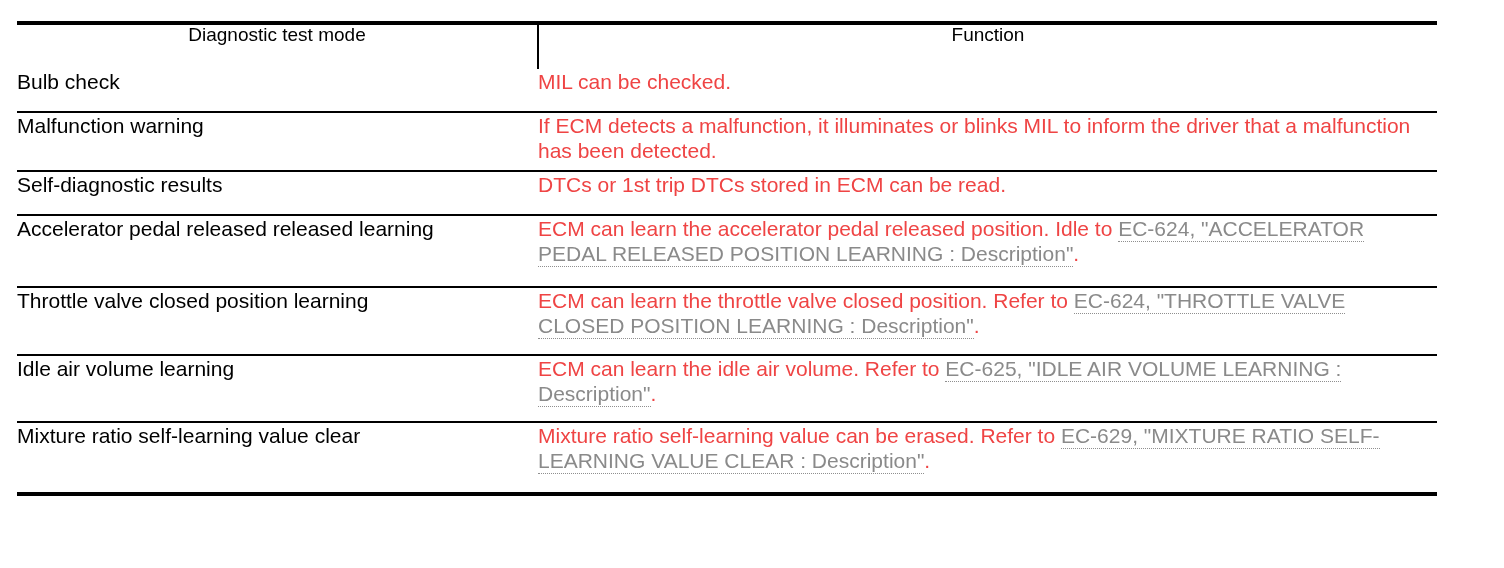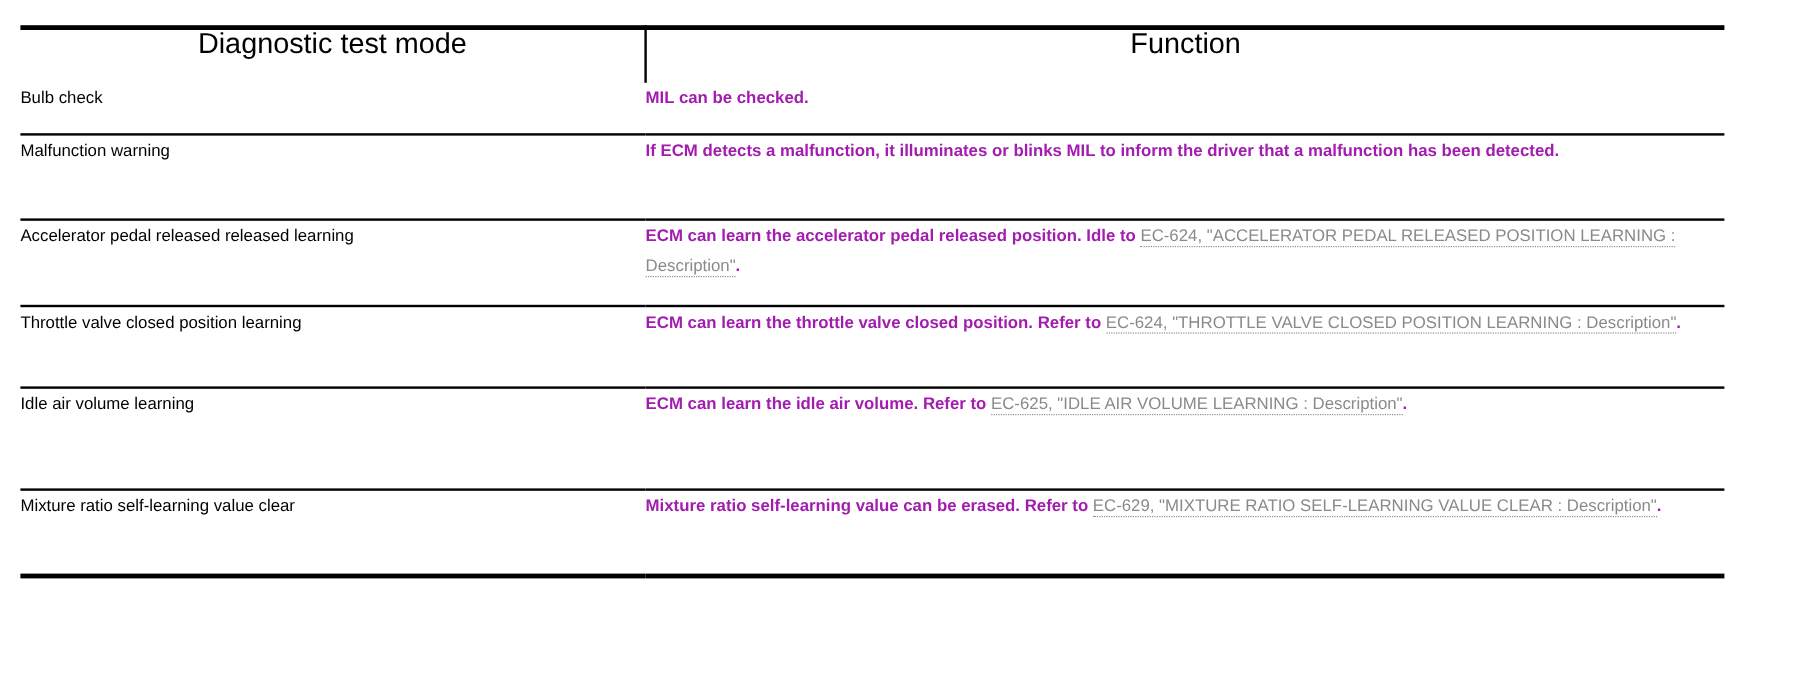--- a/index.html
+++ b/index.html
@@ -43,73 +43,73 @@
   .diag-table th {
     vertical-align: top;
     padding: 0;
     border: 0;
   }
 
   
   .hdr-cell {
     text-align: center;
     font-weight: normal;
-    font-size: 24px;
+    font-size: 19px;
     line-height: 1.0;
     height: 46px;
     padding-top: 14px;
     box-sizing: border-box;
     border-bottom: 3px solid #000;
   }
   .hdr-cell.mode { border-right: 2px solid #000; }
 
   
   .body-row > td {
     border-bottom: 2px solid #000;
-    font-size: 14px;
+    font-size: 21px;
     line-height: 25px;
   }
   .body-row:last-child > td { border-bottom: 0; }
 
   .cell-mode {
     border-right: 2px solid #000;
     padding: 8px 0 8px 17px;
   }
   .cell-func {
     padding: 8px 6px 8px 14px;
   }
 
   
   .r-h1 { height: 43px; }
   .r-h2 { height: 44px; }
-  .r-h3 { height: 71px; }
+  .r-h3 { height: 59px; }
   .r-h4 { height: 44px; }
   .r-h5 { height: 72px; }
   .r-h6 { height: 68px; }
-  .r-h7 { height: 85px; }
+  .r-h7 { height: 67px; }
   .r-h8 { height: 72px; margin-left: 36px; }
 
   
   .xref {
     color: #8a8a8a;
     text-decoration: none;
     border-bottom: 1px dotted #8f8f8f;
     padding-bottom: 1px;
     background-image:
       repeating-linear-gradient(
         0deg,
         rgba(255,255,255,0.55) 0px,
         rgba(255,255,255,0.55) 1px,
         rgba(255,255,255,0) 1px,
         rgba(255,255,255,0) 2px
       );
     cursor: pointer;
   }
 
-  .plain { color: #a21caf; font-weight: bold; }
+  .plain { color: #ef4444; }
 </style>
 </head>
 <body>
 
 <div class="page">
 
   <table class="diag-table">
     <colgroup>
       <col class="col-mode">
       <col class="col-func">
@@ -132,20 +132,26 @@
       </tr>
 
 
       <tr class="body-row r-h3">
         <td class="cell-mode">Malfunction warning</td>
         <td class="cell-func">
           <span class="plain">If ECM detects a malfunction, it illuminates or blinks MIL to inform the driver that a malfunction has been detected.</span>
         </td>
       </tr>
 
+      <tr class="body-row r-h4">
+        <td class="cell-mode">Self-diagnostic results</td>
+        <td class="cell-func">
+          <span class="plain">DTCs or 1st trip DTCs stored in ECM can be read.</span>
+        </td>
+      </tr>
 
       <tr class="body-row r-h5">
         <td class="cell-mode">Accelerator pedal released released learning</td>
         <td class="cell-func">
           <span class="plain">ECM can learn the accelerator pedal released position. Idle to </span><span class="xref">EC-624, "ACCELERATOR PEDAL RELEASED POSITION LEARNING : Description"</span><span class="plain">.</span>
         </td>
       </tr>
 
       <tr class="body-row r-h6">
         <td class="cell-mode">Throttle valve closed position learning</td>

